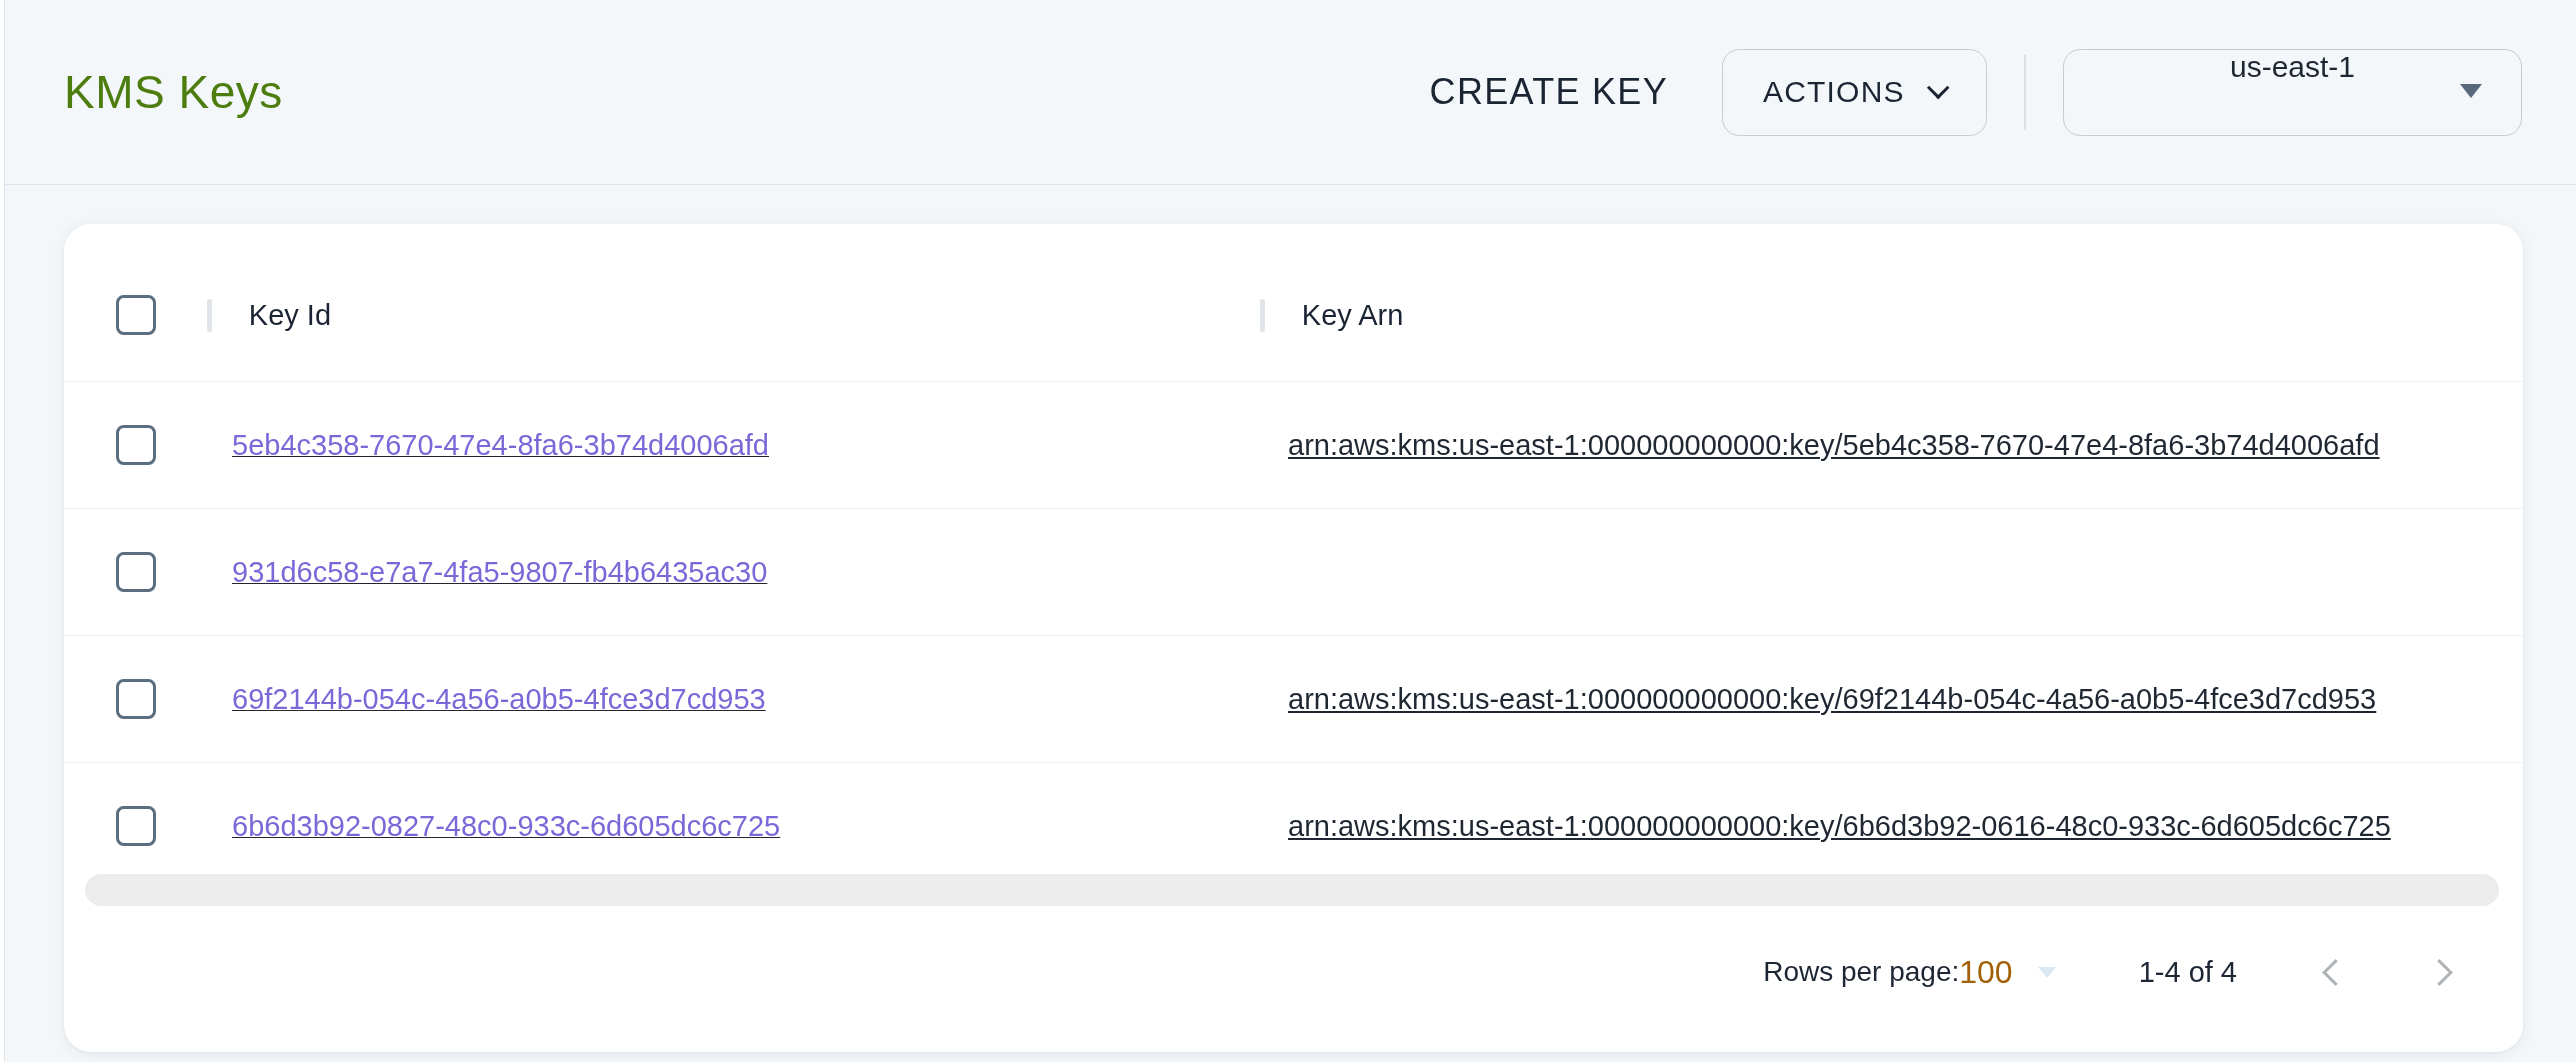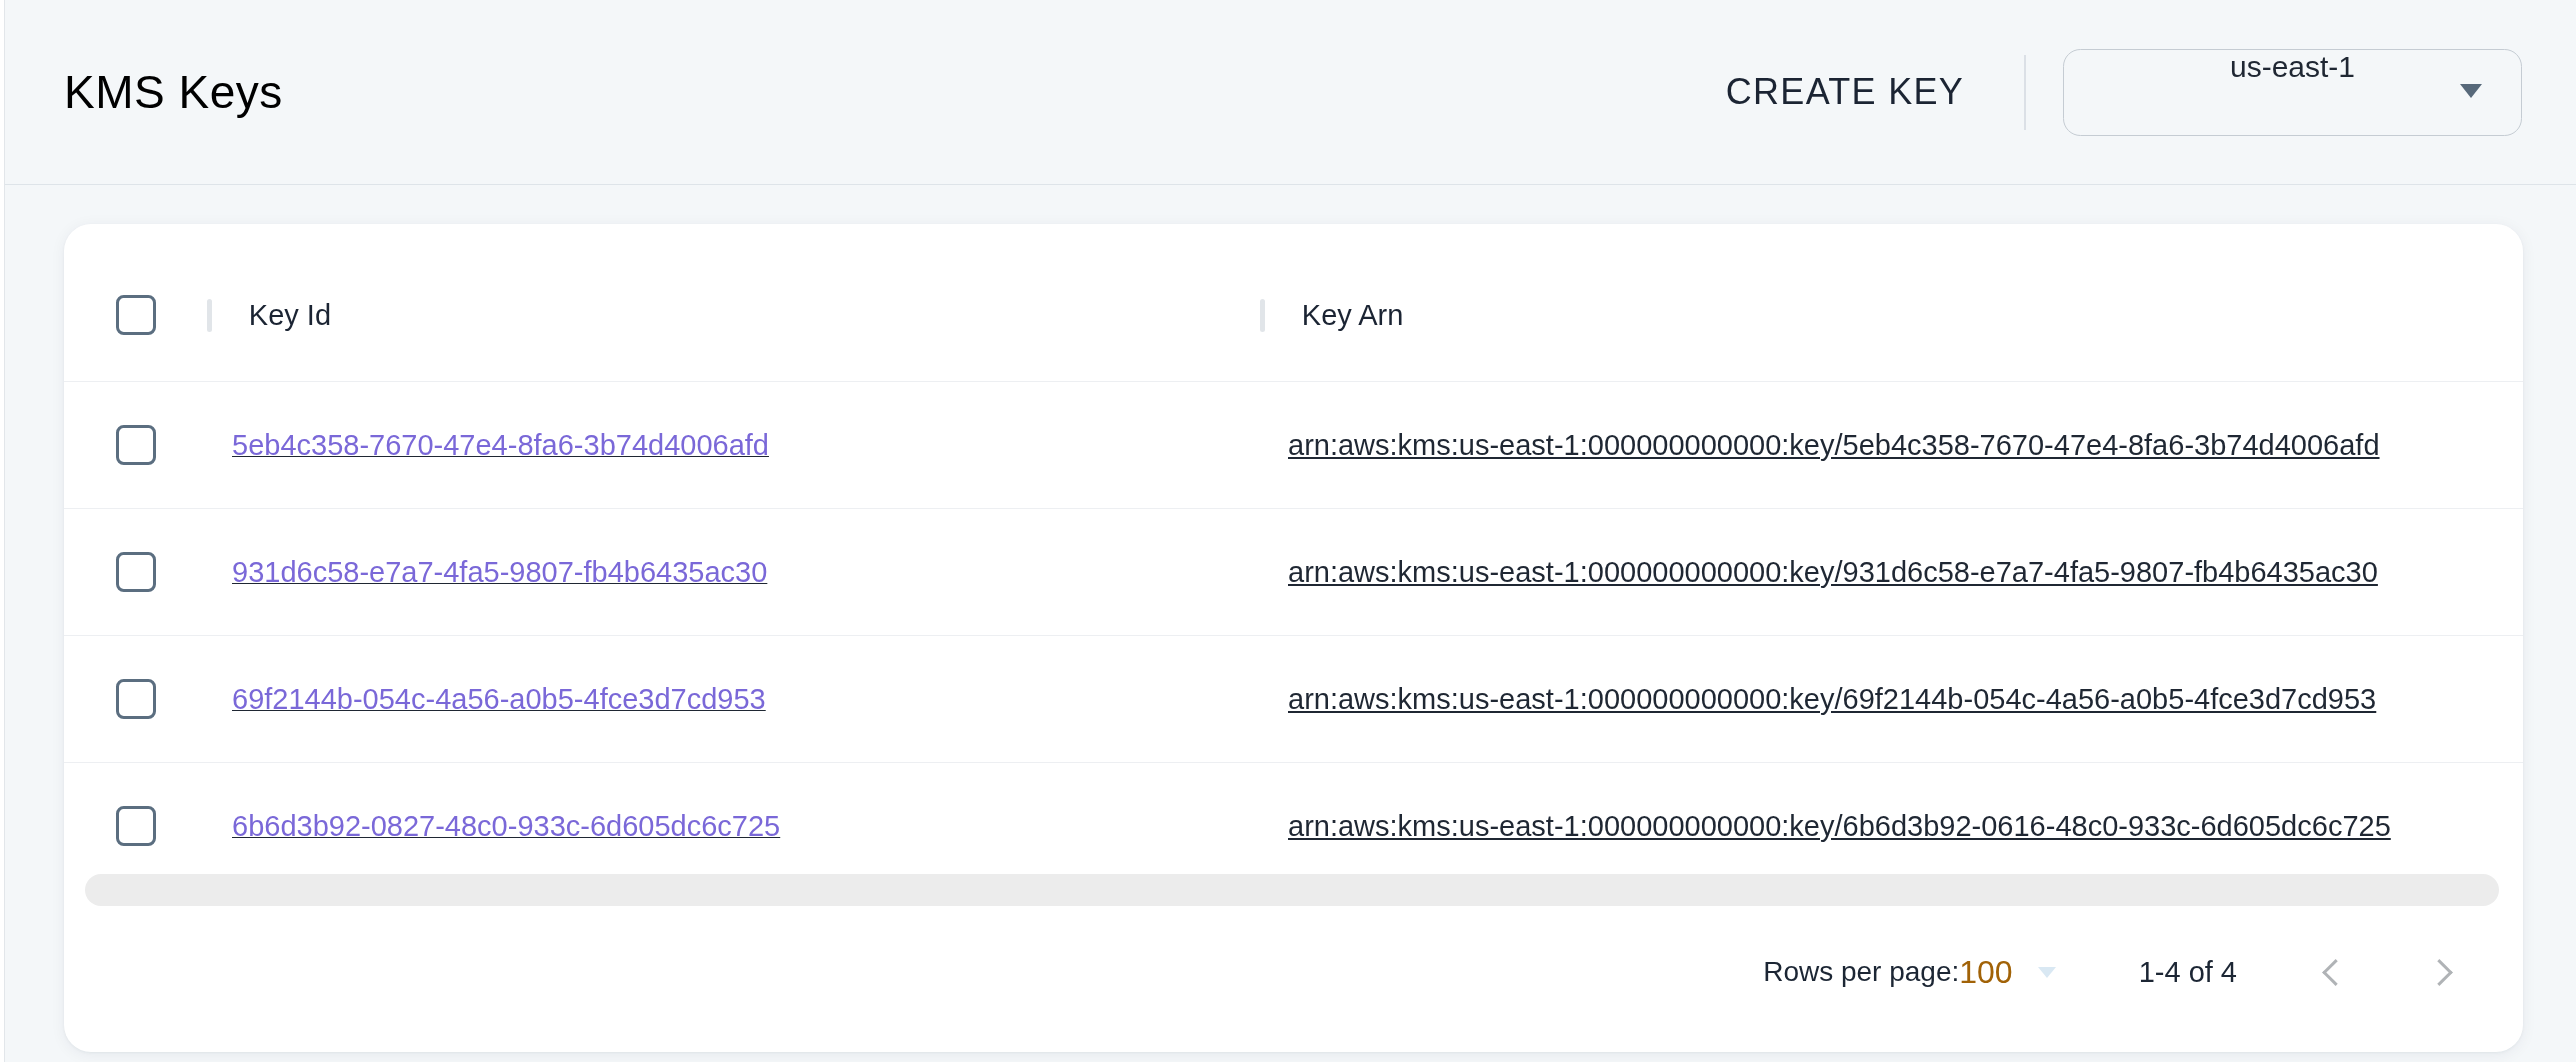--- a/index.html
+++ b/index.html
@@ -15,21 +15,21 @@
     position:absolute; left:0; top:0; bottom:0; width:4.8px;
     background:#ffffff; border-right:1px solid #e2e6ea; z-index:5;
   }
   
   .topbar {
     height:185px;
     border-bottom:1.9px solid #dee4e9;
     display:flex; align-items:center;
     padding:0 54px 0 64px;
   }
-  .page-title { font-size:46px; font-weight:400; color:#000000; letter-spacing:0.5px; }
+  .page-title { font-size:46px; font-weight:400; color:#4d7c0f; letter-spacing:0.5px; }
   .topbar-actions { margin-left:auto; display:flex; align-items:center; }
   .text-button {
     border:none; background:transparent; cursor:pointer;
     font-family:inherit; font-size:36px; font-weight:500;
     letter-spacing:1.3px; color:#1b2433; padding:19px 23px;
   }
   .actions-button {
     margin-left:31px;
     height:87px; border:1.9px solid #c5ccd3; border-radius:17.4px;
     background:transparent; cursor:pointer;
@@ -124,20 +124,24 @@
 </style>
 </head>
 <body>
 
 <div class="left-strip"></div>
 
 <div class="topbar">
   <div class="page-title">KMS Keys</div>
   <div class="topbar-actions">
     <button class="text-button">CREATE KEY</button>
+    <button class="actions-button">
+      <span>ACTIONS</span>
+      <span class="chevron-down"></span>
+    </button>
     <div class="vdivider"></div>
     <div class="region-select">
       <span>us-east-1</span>
       <span class="caret-down"></span>
     </div>
   </div>
 </div>
 
 <div class="main">
   <div class="card">
@@ -168,21 +172,20 @@
         <div class="cell-keyarn">arn:aws:kms:us-east-1:000000000000:key/5eb4c358-7670-47e4-8fa6-3b74d4006afd</div>
       </div>
 
       <div class="grid-row">
         <div class="col-checkbox">
           <span class="checkbox"></span>
         </div>
         <div class="cell-keyid">
           <a class="key-link">931d6c58-e7a7-4fa5-9807-fb4b6435ac30</a>
         </div>
-        <div class="cell-keyarn">arn:aws:kms:us-east-1:000000000000:key/931d6c58-e7a7-4fa5-9807-fb4b6435ac30</div>
       </div>
 
       <div class="grid-row">
         <div class="col-checkbox">
           <span class="checkbox"></span>
         </div>
         <div class="cell-keyid">
           <a class="key-link">69f2144b-054c-4a56-a0b5-4fce3d7cd953</a>
         </div>
         <div class="cell-keyarn">arn:aws:kms:us-east-1:000000000000:key/69f2144b-054c-4a56-a0b5-4fce3d7cd953</div>

